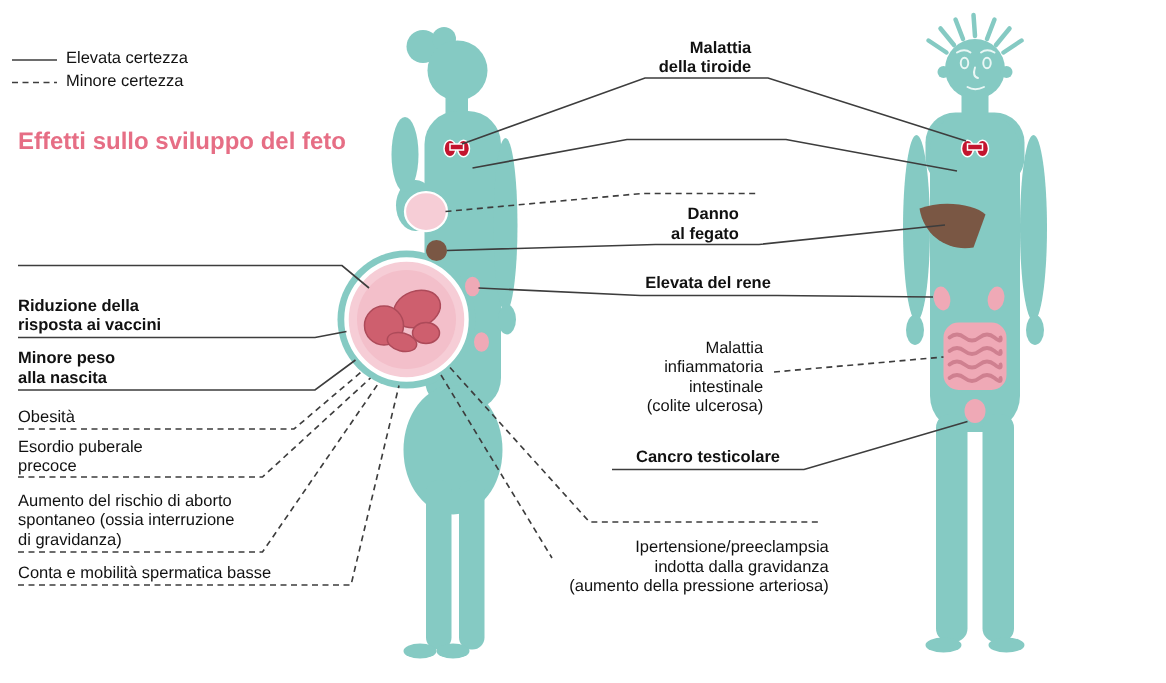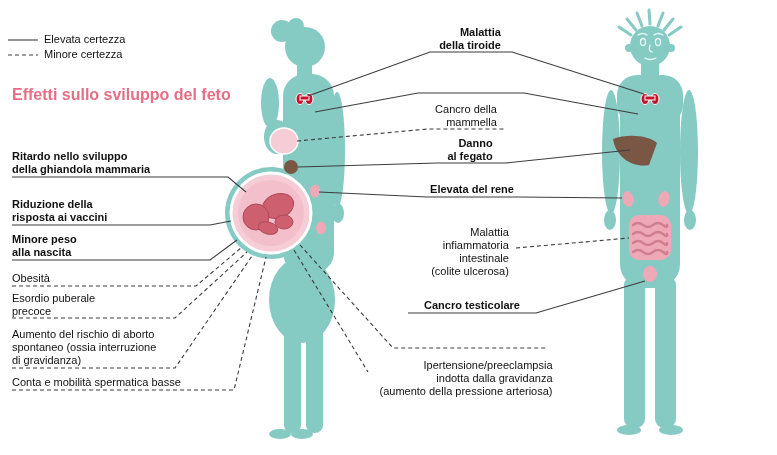--- a/index.html
+++ b/index.html
@@ -150,38 +150,34 @@
       <polyline class="dashln" points="300,245 393,348 546,348"></polyline>
       <polyline class="dashln" points="294,250 368,372"></polyline>
     </g>
   </svg>
 
   <span class="legend-text" style="left:44px;top:33px">Elevata certezza</span>
   <span class="legend-text" style="left:44px;top:48px">Minore certezza</span>
 
   <div class="section-header" style="color:#e66e85;">Effetti sullo sviluppo del feto</div>
 
-  <div class="lbl left high" style="top:150px">Ritardo nello sviluppo
-della ghiandola mammaria</div>
   <div class="lbl left high" style="top:198px">Riduzione della
 risposta ai vaccini</div>
   <div class="lbl left high" style="top:233px">Minore peso
 alla nascita</div>
   <div class="lbl left low" style="top:272px">Obesità</div>
   <div class="lbl left low" style="top:292px">Esordio puberale
 precoce</div>
   <div class="lbl left low" style="top:328px">Aumento del rischio di aborto
 spontaneo (ossia interruzione
 di gravidanza)</div>
   <div class="lbl left low" style="top:376px">Conta e mobilità spermatica basse</div>
 
   <div class="lbl mid high" style="left:470px;top:26px">Malattia
 della tiroide</div>
-  <div class="lbl mid low" style="left:466px;top:103px">Cancro della
-mammella</div>
   <div class="lbl mid high" style="left:470px;top:137px">Danno
 al fegato</div>
   <div class="lbl mid high" style="left:472px;top:183px">Elevata del rene</div>
   <div class="lbl mid low" style="left:470px;top:226px">Malattia
 infiammatoria
 intestinale
 (colite ulcerosa)</div>
   <div class="lbl mid high" style="left:472px;top:299px">Cancro testicolare</div>
   <div class="lbl mid low" style="left:466px;top:359px">Ipertensione/preeclampsia
 indotta dalla gravidanza

